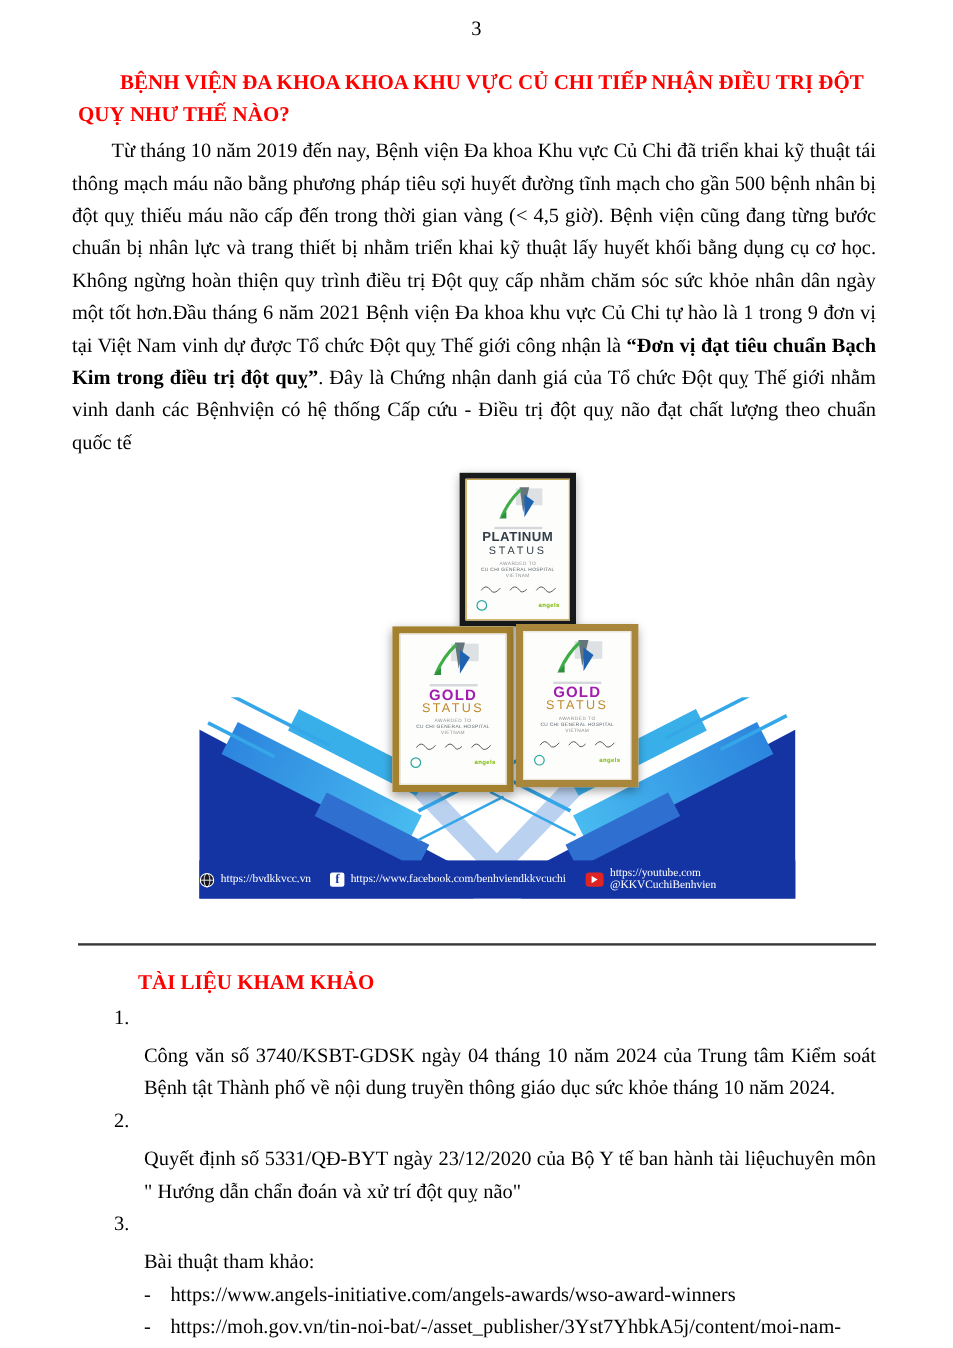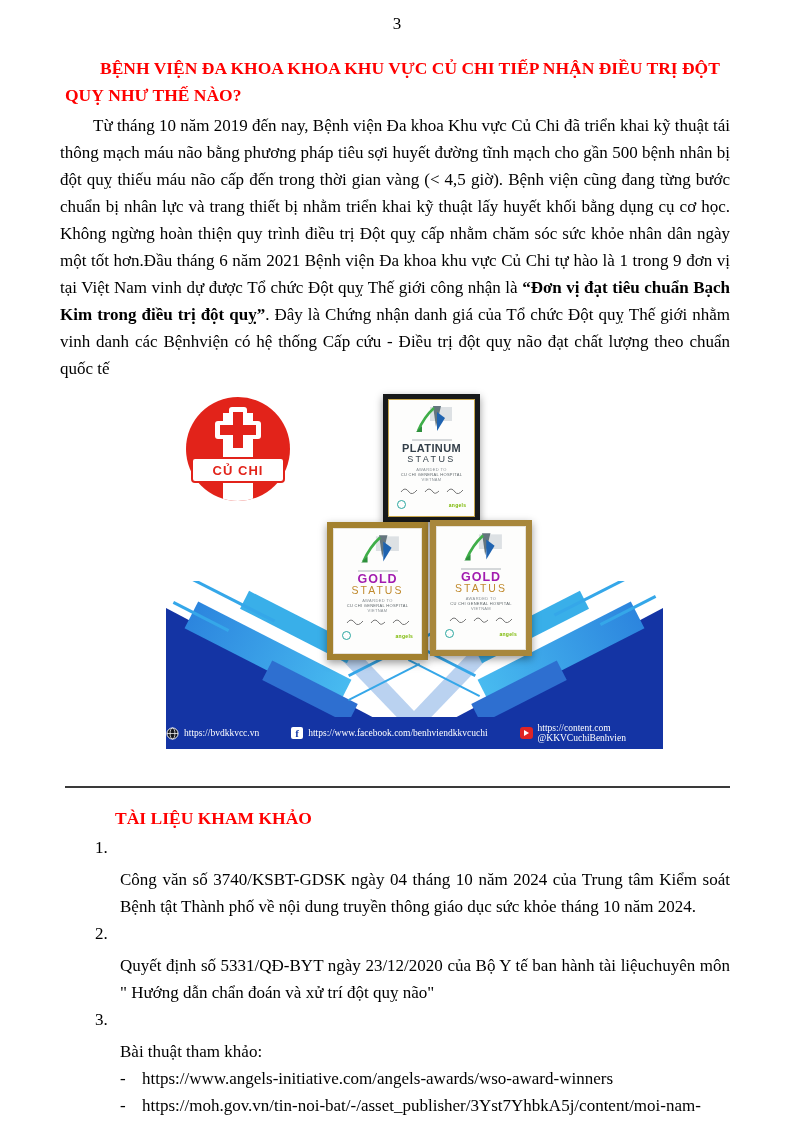--- a/index.html
+++ b/index.html
@@ -85,21 +85,21 @@
   .s-mid-r{ right:72px; top:36px; width:120px; height:20px; background:#39afe9; transform:rotate(-27deg); }
   .s-line1-r{ right:14px; top:10px; width:100px; height:3px; background:#35a7e9; transform:rotate(-27deg); }
   .s-line2-r{ right:4px;  top:28px; width:62px;  height:3px; background:#35a7e9; transform:rotate(-27deg); }
   .s-low-r{ right:96px; top:100px; width:96px; height:22px; background:#2e6fd0; transform:rotate(-27deg); }
   .x1{ left:196px; top:66px; width:120px; height:2.5px; background:#35a7e9; transform:rotate(27deg); }
   .x2{ left:176px; top:66px; width:120px; height:2.5px; background:#35a7e9; transform:rotate(-27deg); }
   .x3{ left:238px; top:96px; width:80px; height:2px; background:#35a7e9; transform:rotate(27deg); }
   .x4{ left:178px; top:100px; width:80px; height:2px; background:#35a7e9; transform:rotate(-27deg); }
   .banner-footer{
     position:absolute; left:0; right:0; bottom:0; height:32px; background:#1434a4;
-    display:flex; align-items:center; justify-content:center; gap:32px;
+    display:flex; align-items:center; justify-content:center; gap:16px;
     color:#fff; font-size:9.5px; font-family:"Liberation Serif", serif;
   }
   .soc{ display:flex; align-items:center; gap:5px; }
   .fb-icon{ width:12px; height:12px; background:#fff; border-radius:2px; display:flex; align-items:center; justify-content:center;
     font-family:"Liberation Serif", serif; font-weight:bold; font-size:11px; color:#1b3faa; line-height:1; }
   .yt-icon{ width:17px; height:12px; background:#e02424; border-radius:3px; display:flex; align-items:center; justify-content:center; }
   .yt-icon i{ width:0; height:0; border-left:5px solid #fff; border-top:3.5px solid transparent; border-bottom:3.5px solid transparent; }
 
   
   .divider{ margin:37px 64px 0 65px; border:none; border-top:2px solid #3a3a3a; }
@@ -117,34 +117,20 @@
 <body>
 
 <div class="page-number">3</div>
 
 <h1 class="article-title" style="margin-top:21px;">BỆNH VIỆN ĐA KHOA KHOA KHU VỰC CỦ CHI TIẾP NHẬN ĐIỀU TRỊ ĐỘT QUỴ NHƯ THẾ NÀO?</h1>
 
 <p class="article-paragraph"><span>Từ tháng 10 năm 2019 đến nay, Bệnh viện Đa khoa Khu vực Củ Chi đã triển khai kỹ thuật tái thông mạch máu não bằng phương pháp tiêu sợi huyết đường tĩnh mạch cho gần 500 bệnh nhân bị đột quỵ thiếu máu não cấp đến trong thời gian vàng (&lt; 4,5 giờ). Bệnh viện cũng đang từng bước chuẩn bị nhân lực và trang thiết bị nhằm triển khai kỹ thuật lấy huyết khối bằng dụng cụ cơ học. Không ngừng hoàn thiện quy trình điều trị Đột quỵ cấp nhằm chăm sóc sức khỏe nhân dân ngày một tốt hơn.Đầu tháng 6 năm 2021 Bệnh viện Đa khoa khu vực Củ Chi tự hào là 1 trong 9 đơn vị tại Việt Nam vinh dự được Tổ chức Đột quỵ Thế giới công nhận là </span><span class="b">“Đơn vị đạt tiêu chuẩn Bạch Kim trong điều trị đột quỵ”</span><span>. Đây là Chứng nhận danh giá của Tổ chức Đột quỵ Thế giới nhằm vinh danh các Bệnhviện có hệ thống Cấp cứu - Điều trị đột quỵ não đạt chất lượng theo chuẩn quốc tế</span></p>
 
 <div class="figure">
 
-  <div class="cc-logo">
-    <div class="cc-circle">
-      <div class="cc-band"></div>
-    </div>
-    <div class="cc-cross-w">
-        <i class="v"></i>
-        <i class="h"></i>
-      </div>
-    <div class="cc-cross-r">
-        <i class="v"></i>
-        <i class="h"></i>
-      </div>
-    <div class="cc-banner">CỦ CHI</div>
-  </div>
 
   <div class="banner">
     <div class="wedge left"></div>
     <div class="wedge right"></div>
     <div class="chev-pale"></div>
     <div class="chev-white"></div>
     <div class="stripe s-big-l"></div>
     <div class="stripe s-mid-l"></div>
     <div class="stripe s-line1-l"></div>
     <div class="stripe s-line2-l"></div>
@@ -169,21 +155,21 @@
         <span>https://bvdkkvcc.vn</span>
       </div>
       <div class="soc">
         <span class="fb-icon">f</span>
         <span>https://www.facebook.com/benhviendkkvcuchi</span>
       </div>
       <div class="soc">
         <span class="yt-icon">
             <i></i>
           </span>
-        <span>https://content.com @KKVCuchiBenhvien</span>
+        <span>https://youtube.com @KKVCuchiBenhvien</span>
       </div>
     </div>
   </div>
 
   <div class="cert cert-platinum">
     <div class="cert-inner">
       <svg class="cert-art" width="44" height="32" viewBox="0 0 44 32">
         <rect x="20" y="2" width="22" height="14" fill="#dde1e4"></rect>
         <polygon points="23,1 31,1 26,22" fill="#64757e"></polygon>
         <polygon points="27,7 35,13 27,26" fill="#1f63b0"></polygon>

